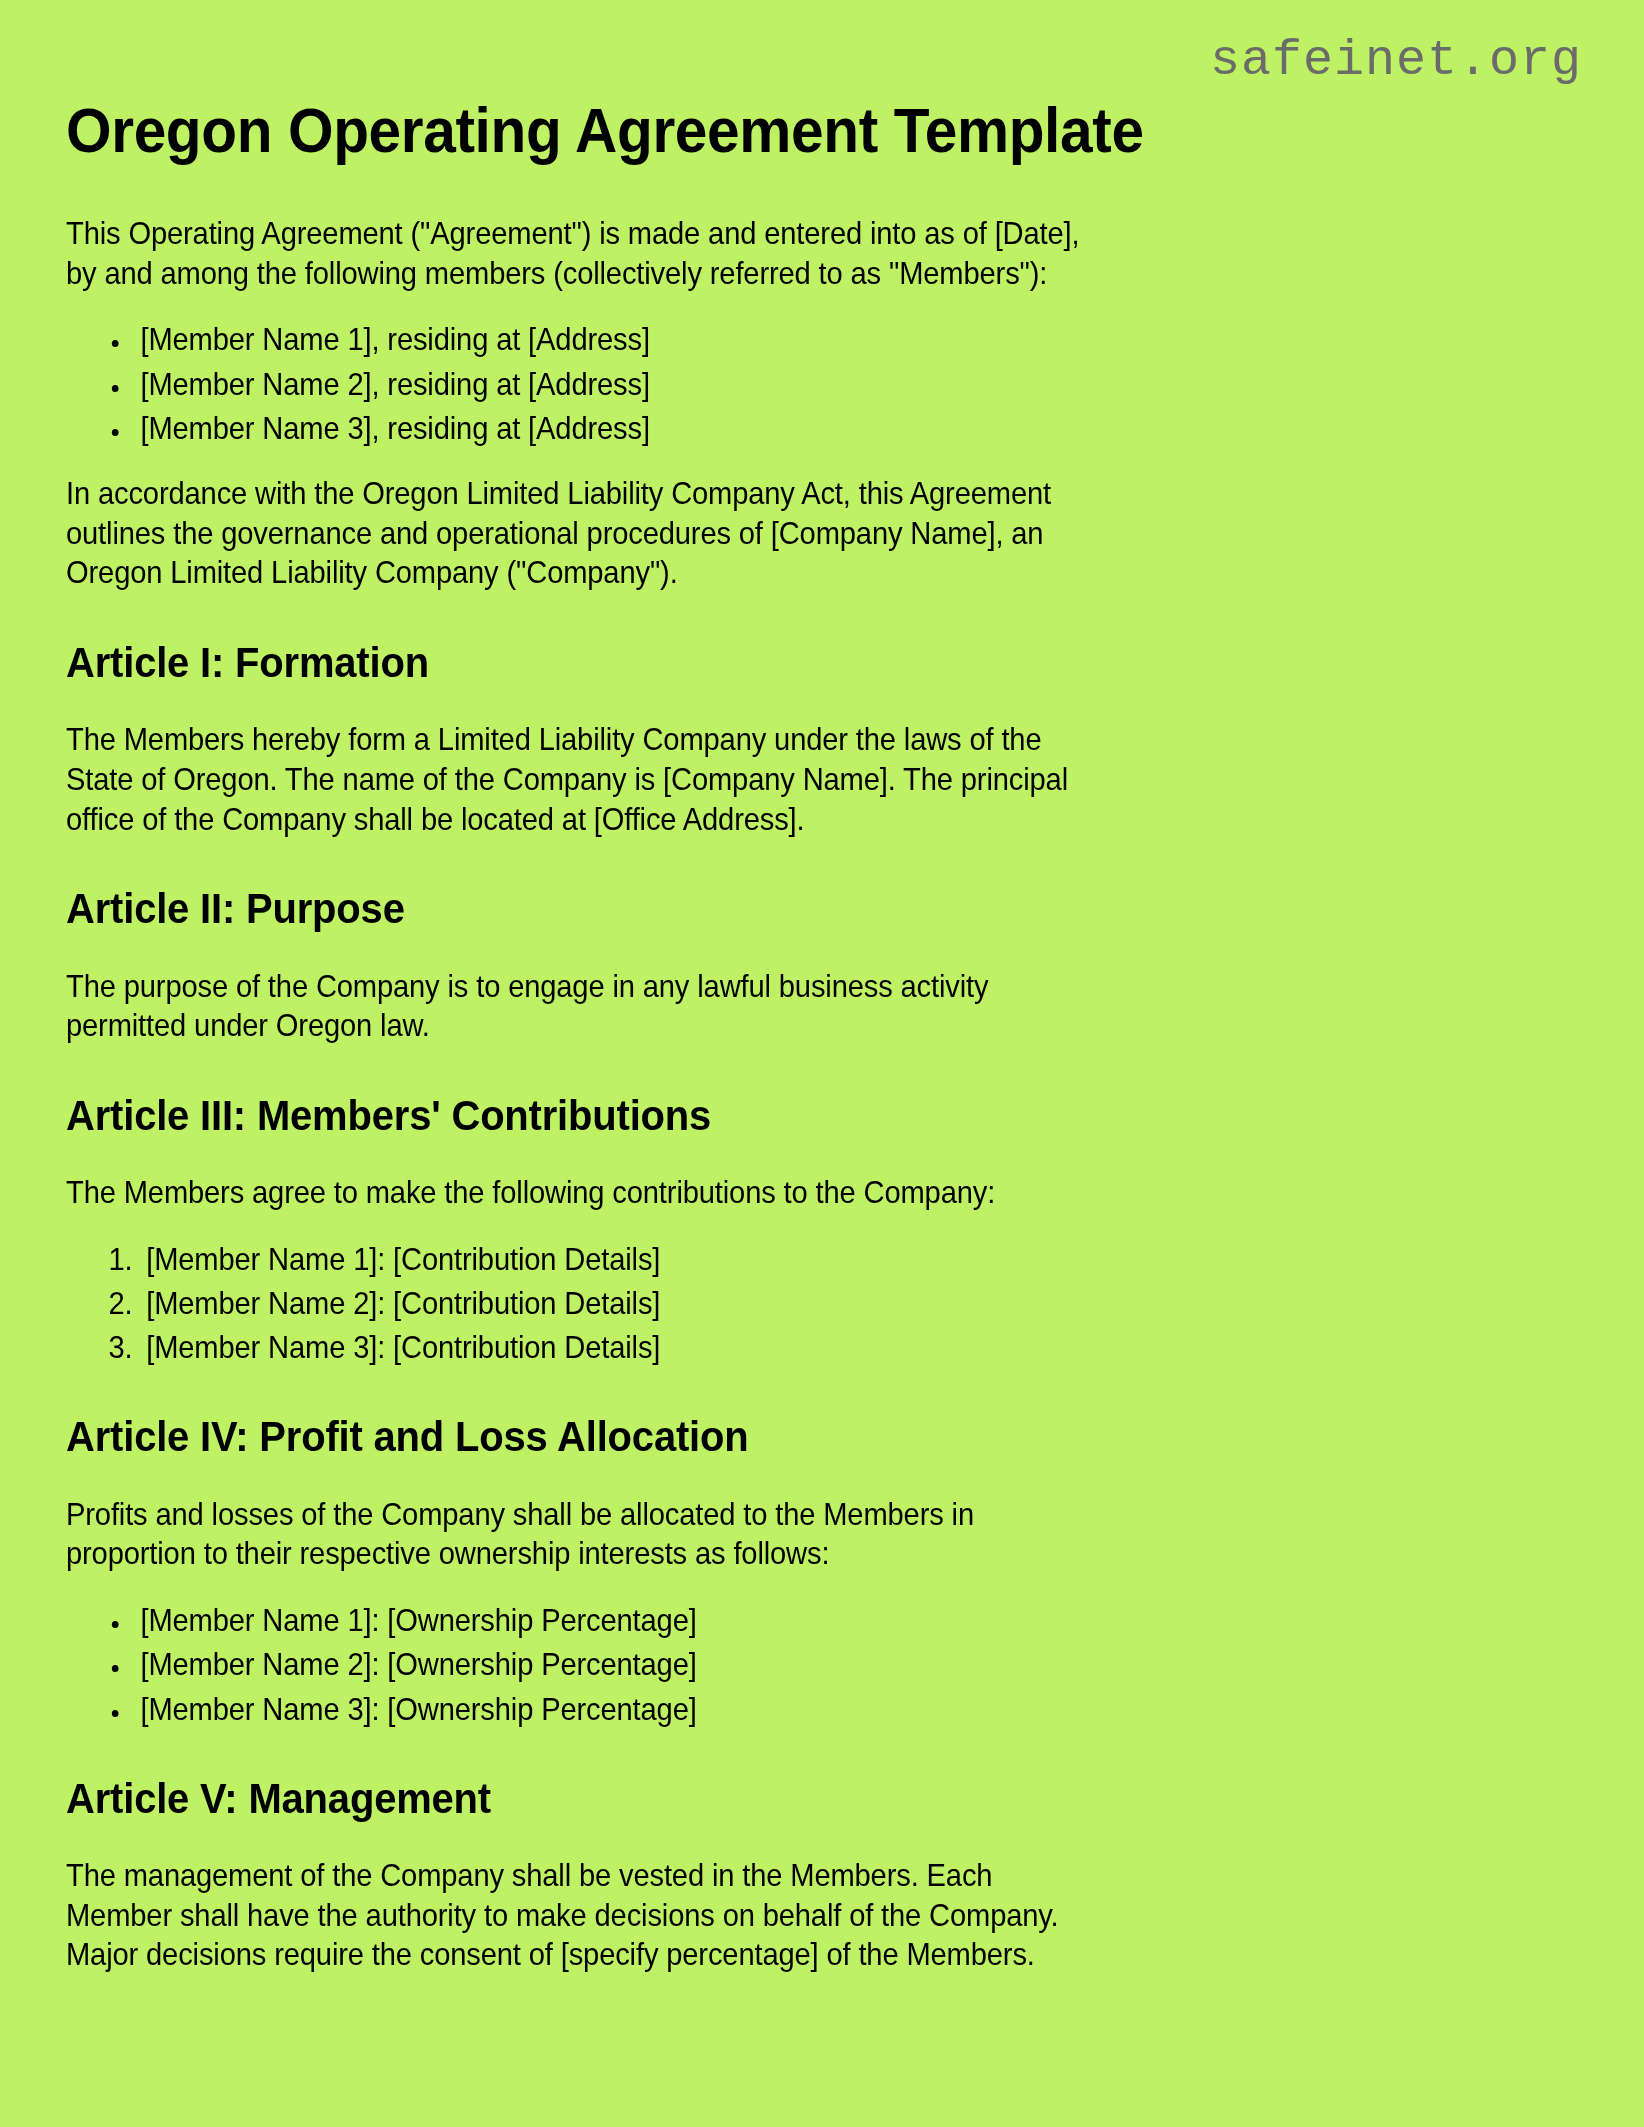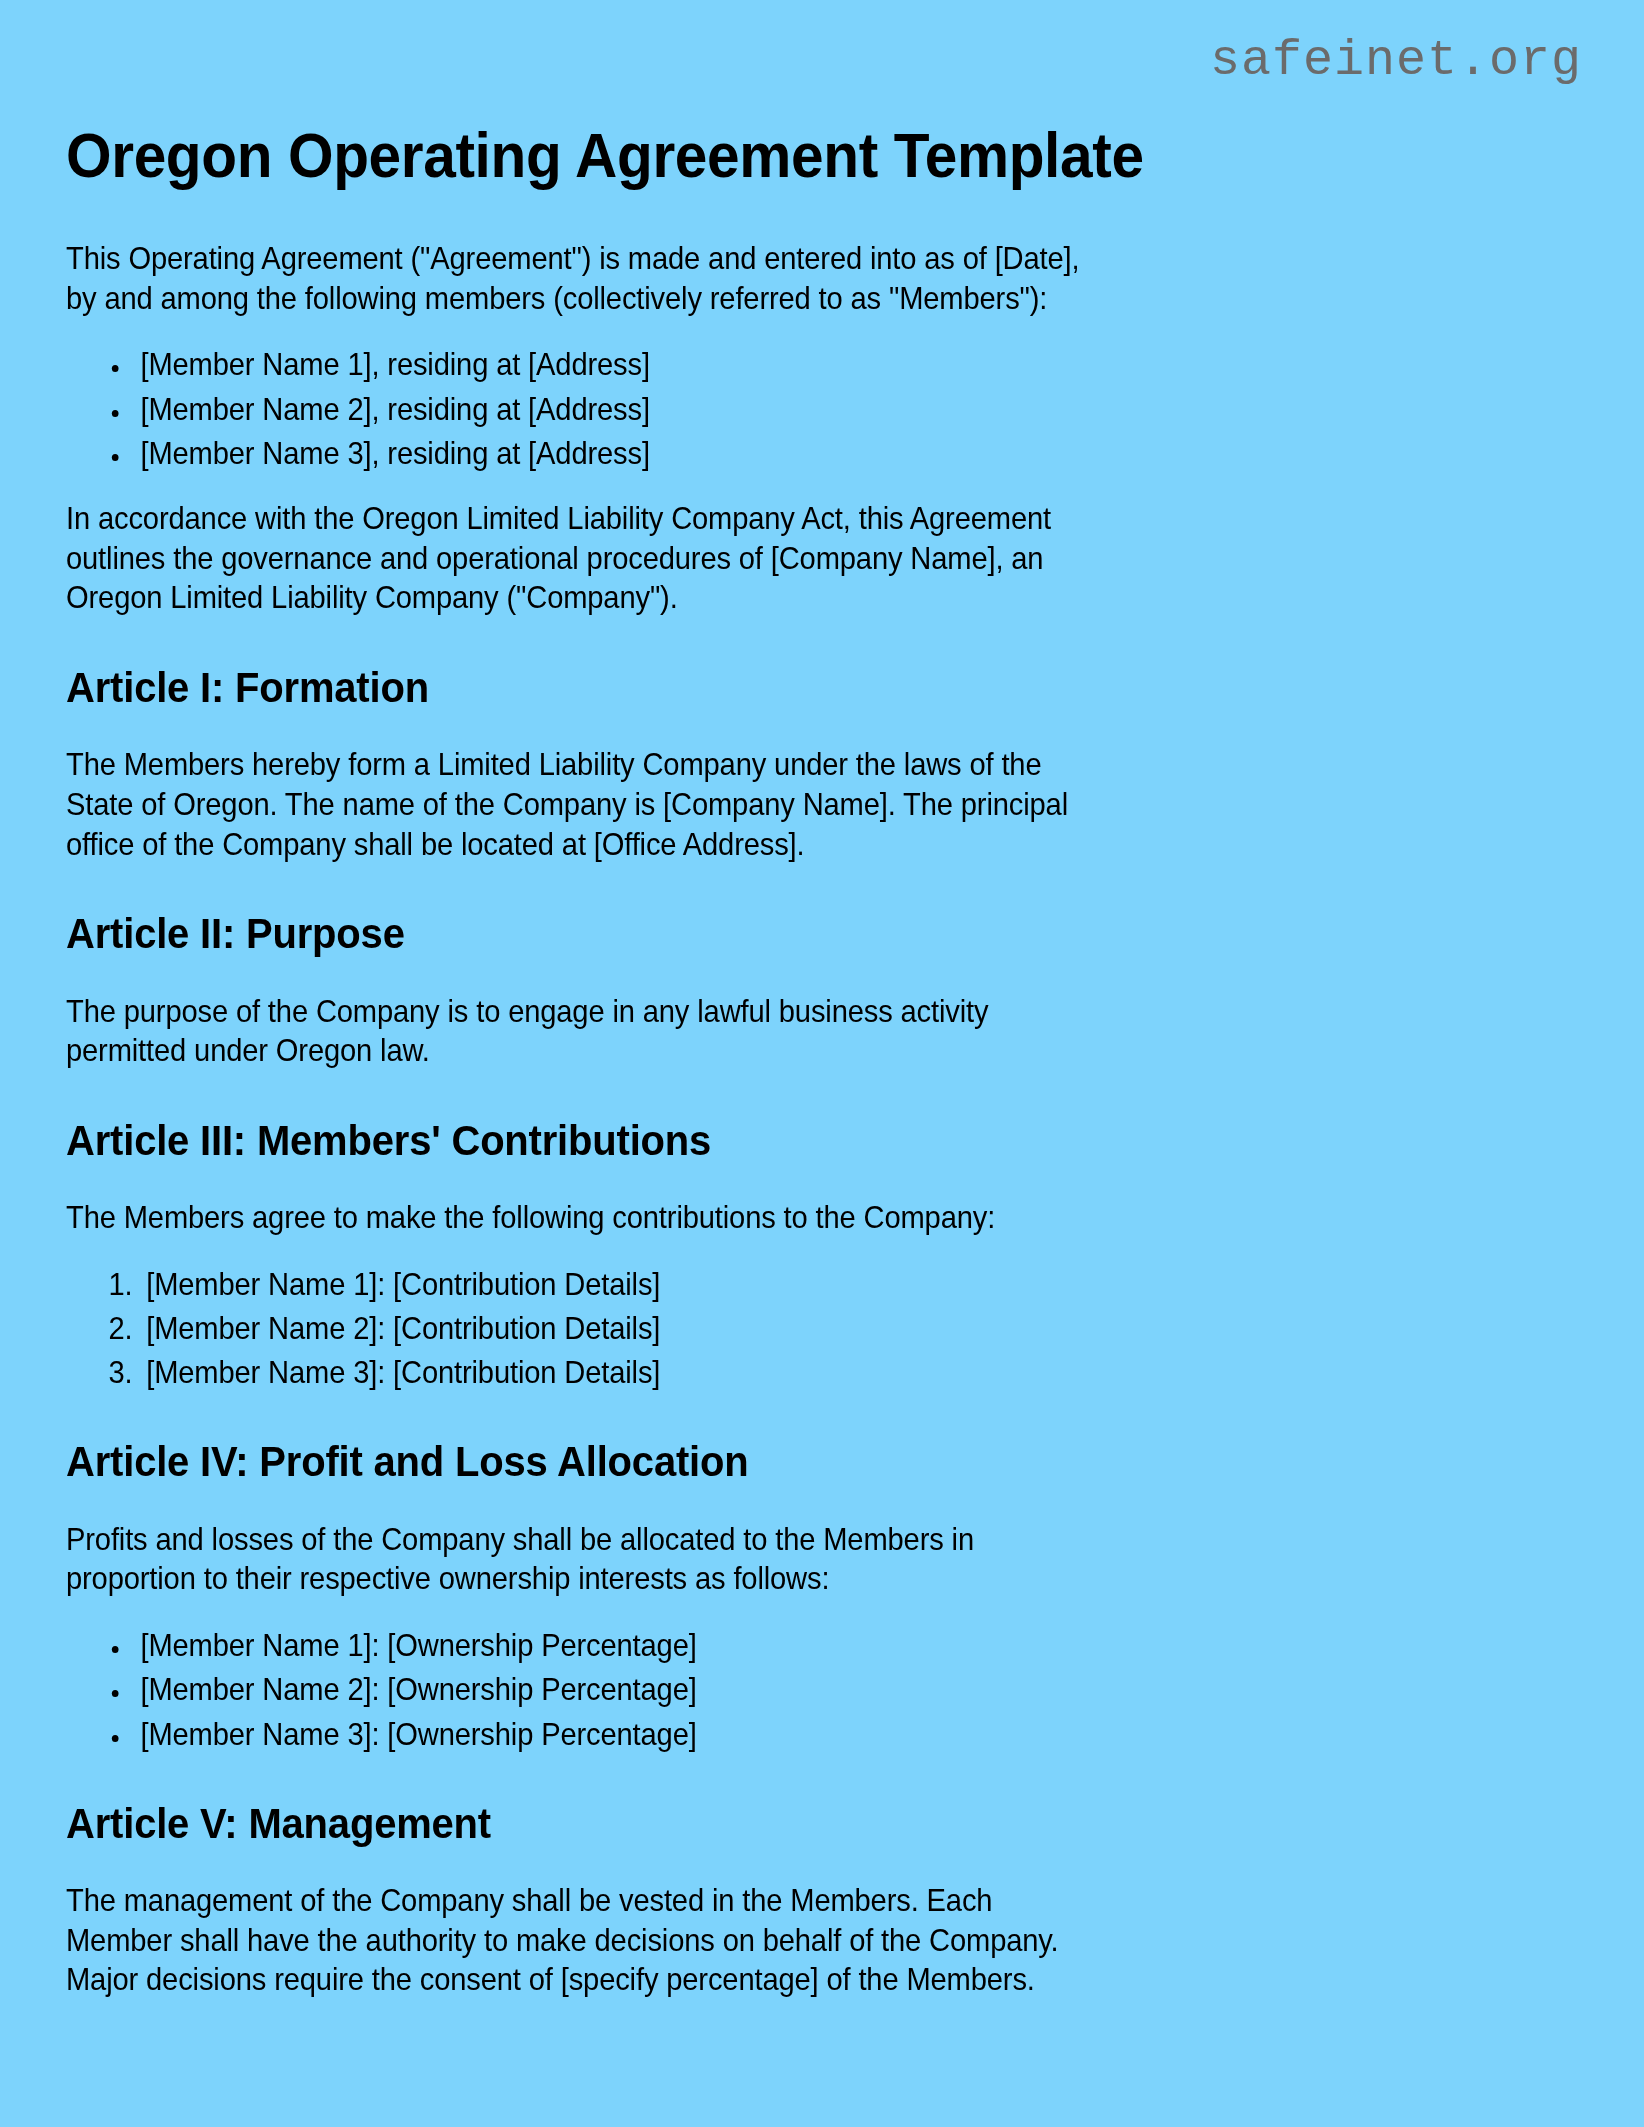--- a/index.html
+++ b/index.html
@@ -15,21 +15,21 @@
     overflow: hidden;
     font-family: "Liberation Sans", "DejaVu Sans", sans-serif;
     color: #000000;
     -webkit-font-smoothing: antialiased;
   }
 
   .page {
     position: relative;
     width: 1644px;
     height: 2127px;
-    background: #7dd3fc;
+    background: #bef264;
     box-sizing: border-box;
   }
 
   
   .watermark {
     position: absolute;
     top: 36px;
     right: 62px;
     font-family: "Liberation Mono", "DejaVu Sans Mono", monospace;
     font-size: 50px;
@@ -37,21 +37,21 @@
     letter-spacing: 1px;
     color: #6b6b6b;
     line-height: 1;
     white-space: nowrap;
   }
 
   
   .content {
     position: absolute;
     left: 66px;
-    top: 121px;
+    top: 96px;
     width: 1086px;
   }
 
   h1.doc-title {
     font-family: "Liberation Sans", "DejaVu Sans", sans-serif;
     font-size: 63px;
     font-weight: 700;
     line-height: 1.08;
     letter-spacing: -0.4px;
     margin: 0 0 50px 0;

